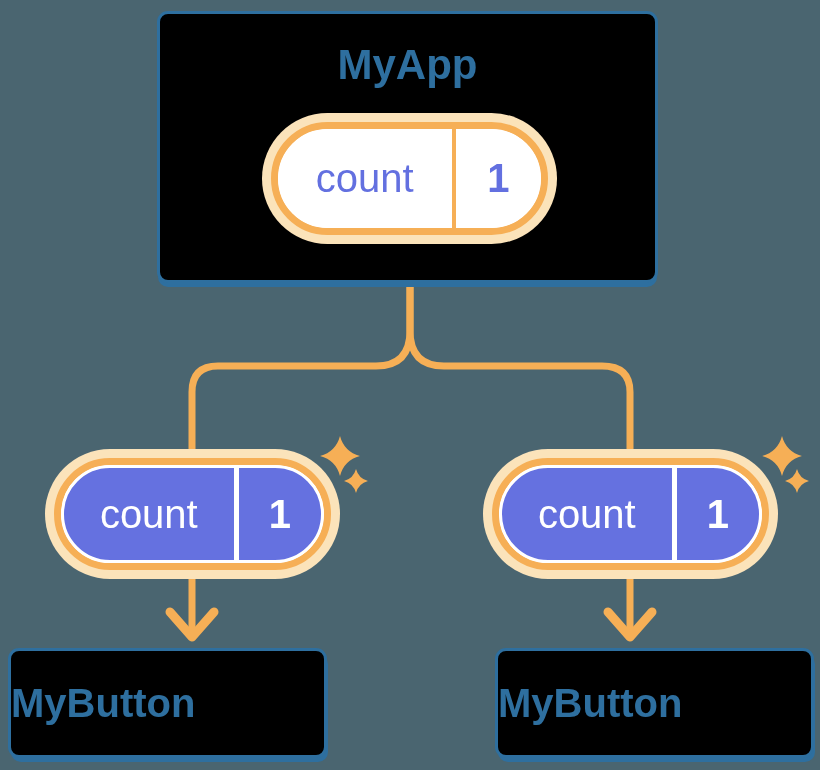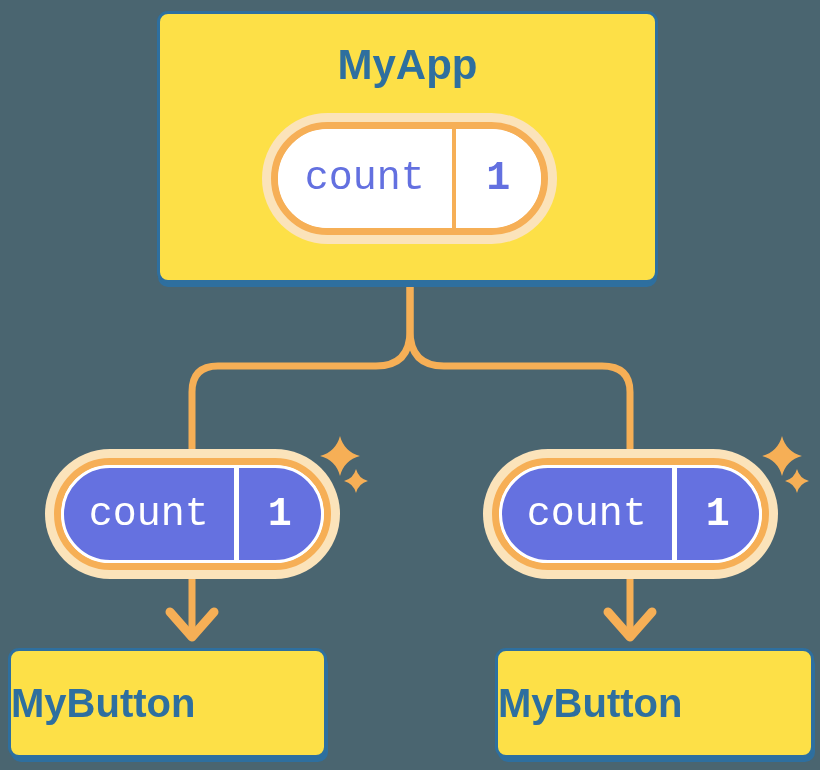--- a/index.html
+++ b/index.html
@@ -30,21 +30,21 @@
     stroke: #F6AF56;
     stroke-width: 9;
     stroke-linecap: round;
     stroke-linejoin: round;
   }
   .sparkle { fill: #F6AF56; }
 
   .card {
     position: absolute;
     box-sizing: border-box;
-    background: #fde047;
+    background: #000000;
     border: 3px solid #2E6F9F;
     border-radius: 11px;
     box-shadow: 2px 5px 0 -1px #2E6F9F;
   }
   .root-card {
     left: 157px; top: 11px;
     width: 501px; height: 272px;
     box-shadow: 0 5px 0 -1px #2E6F9F;
   }
   .root-card .card-title {
@@ -70,21 +70,20 @@
   .child-card.left  { left: 8px;   top: 648px; }
   .child-card.right { left: 495px; top: 648px; }
 
   .pill {
     position: absolute;
     box-sizing: border-box;
     width: 295px; height: 131px;
     padding: 9px;
     border-radius: 999px;
     background: #FBE3BA;
-    font-family: Liberation Mono, monospace;
   }
   .pill-ring {
     box-sizing: border-box;
     width: 100%; height: 100%;
     border: 7px solid #F6AF56;
     border-radius: 999px;
     background: #FFFFFF;
     overflow: hidden;
   }
   .pill-body {

